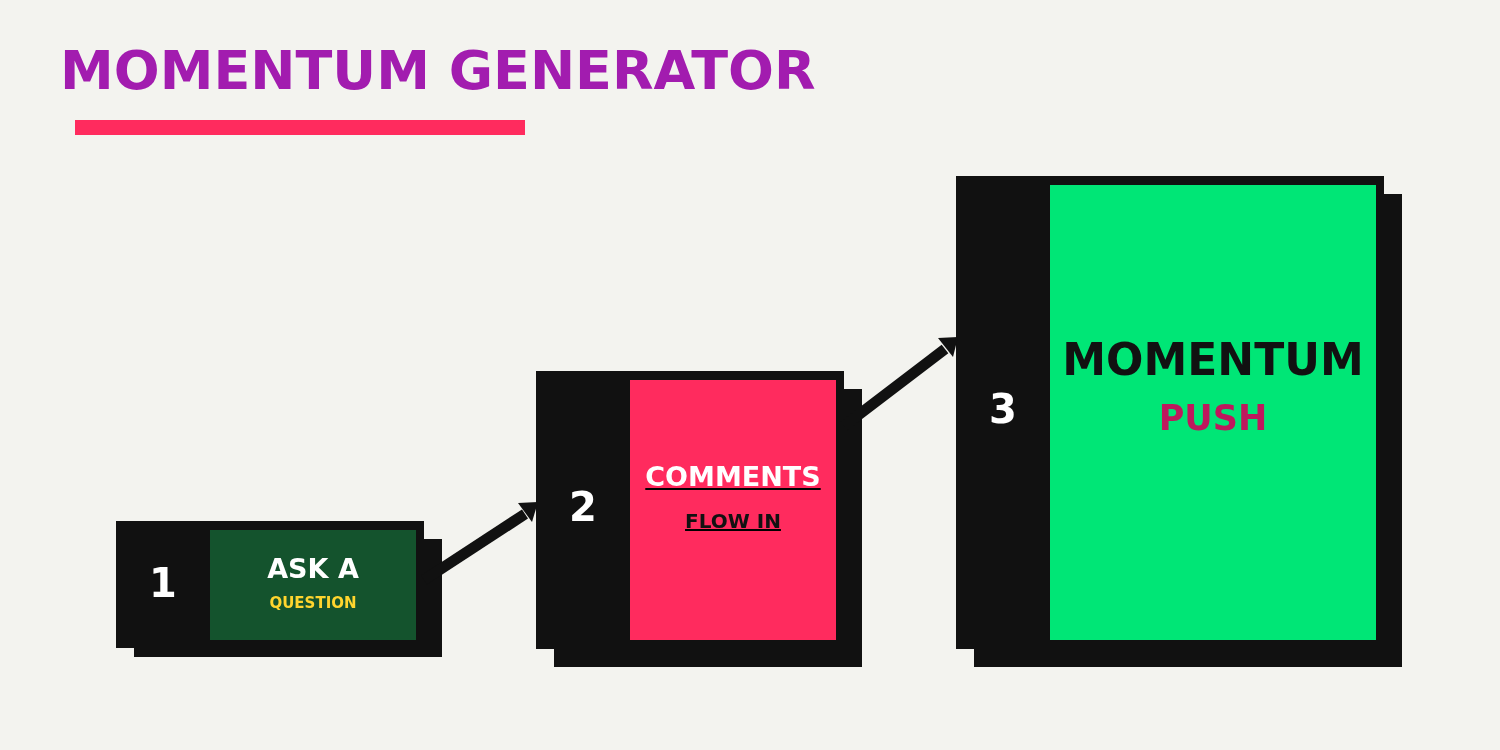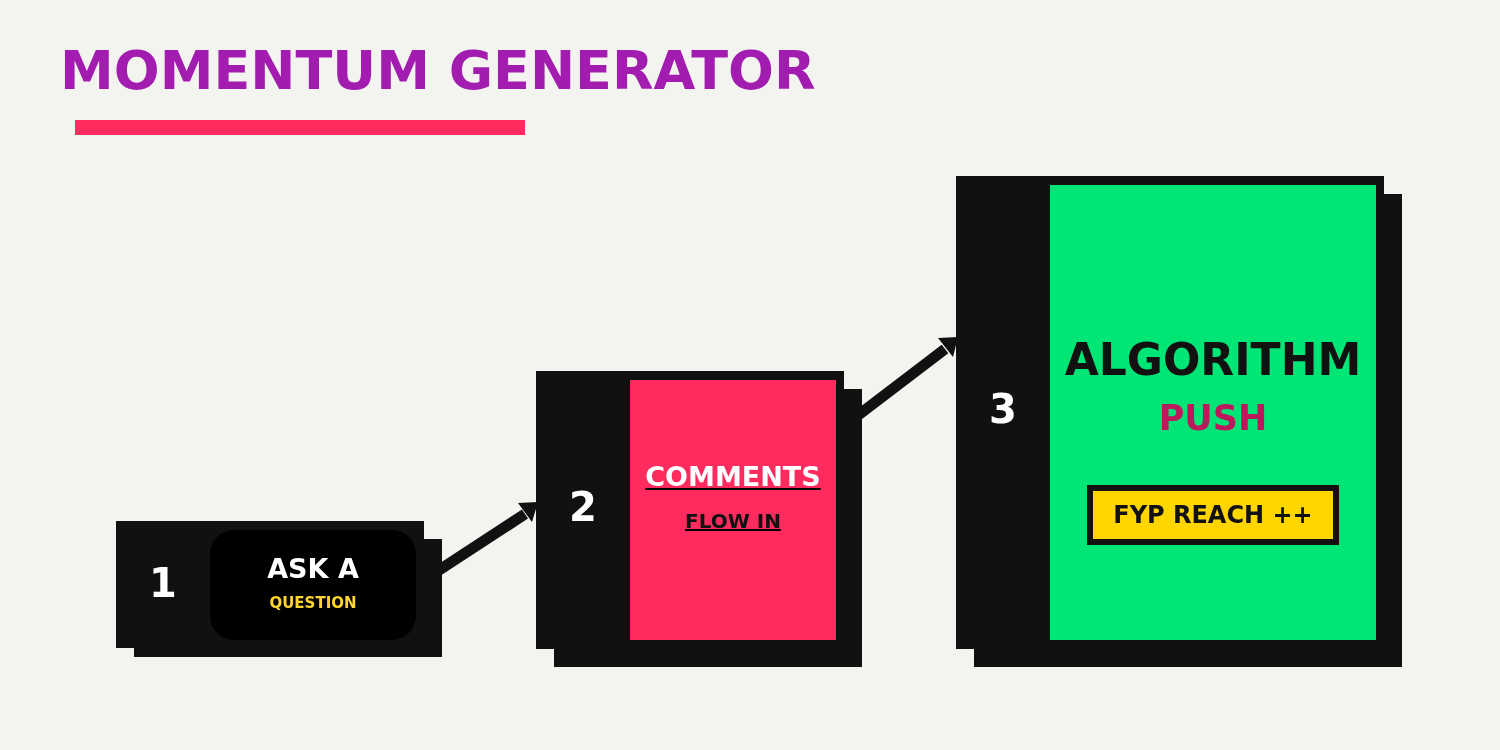--- a/index.html
+++ b/index.html
@@ -20,21 +20,21 @@
     .shadow { position: absolute; background: #111111; }
     .block { position: absolute; background: #111111; }
     .step-num {
       position: absolute; color: #ffffff; font-weight: bold;
       font-size: 40px; text-align: center; width: 94px;
     }
     .panel {
       position: absolute; display: flex; flex-direction: column;
       align-items: center; justify-content: center; text-align: center;
     }
-    .p1 { background: #000000; border-radius: 24px; }
+    .p1 { background: #14532d; }
     .p2 { background: #ff2b5e; text-decoration: underline; }
     .p3 { background: #00e676; }
     .line1 { font-weight: bold; color: #ffffff; }
     .line2 { font-weight: bold; }
     .badge {
       background: #ffd500; border: 6px solid #111111;
       font-weight: bold; color: #111111; font-size: 24px;
       padding: 10px 20px; margin-top: 38px; white-space: nowrap;
     }
     svg.arrows { position: absolute; left: 0; top: 0; }
@@ -63,23 +63,22 @@
     <div class="line1" style="font-size:27px; line-height:34px; margin-top:80px;">COMMENTS</div>
     <div class="line2" style="font-size:20px; color:#111111; line-height:30px; margin-top:12px;">FLOW IN</div>
   </div>
 </div>
 
 <div>
   <div class="shadow" style="left:974px; top:194px; width:428px; height:473px;"></div>
   <div class="block" style="left:956px; top:176px; width:428px; height:473px;"></div>
   <div class="step-num" style="left:956px; top:386px;">3</div>
   <div class="panel p3" style="left:1050px; top:185px; width:326px; height:455px; justify-content:flex-start;">
-    <div class="line2" style="font-size:44px; color:#111111; line-height:58px; margin-top:146px;">ALGORITHM</div>
+    <div class="line2" style="font-size:44px; color:#111111; line-height:58px; margin-top:146px;">MOMENTUM</div>
     <div class="line2" style="font-size:35px; color:#be185d; line-height:58px;">PUSH</div>
-    <div class="badge">FYP REACH ++</div>
   </div>
 </div>
 
 <svg class="arrows" width="1500" height="750">
   <g>
     <line x1="424" y1="580" x2="525" y2="514" stroke="#111111" stroke-width="11"></line>
     <polygon points="518,503 538,502 532,522" fill="#111111"></polygon>
   </g>
   <g>
     <line x1="844" y1="426" x2="945" y2="349" stroke="#111111" stroke-width="11"></line>

